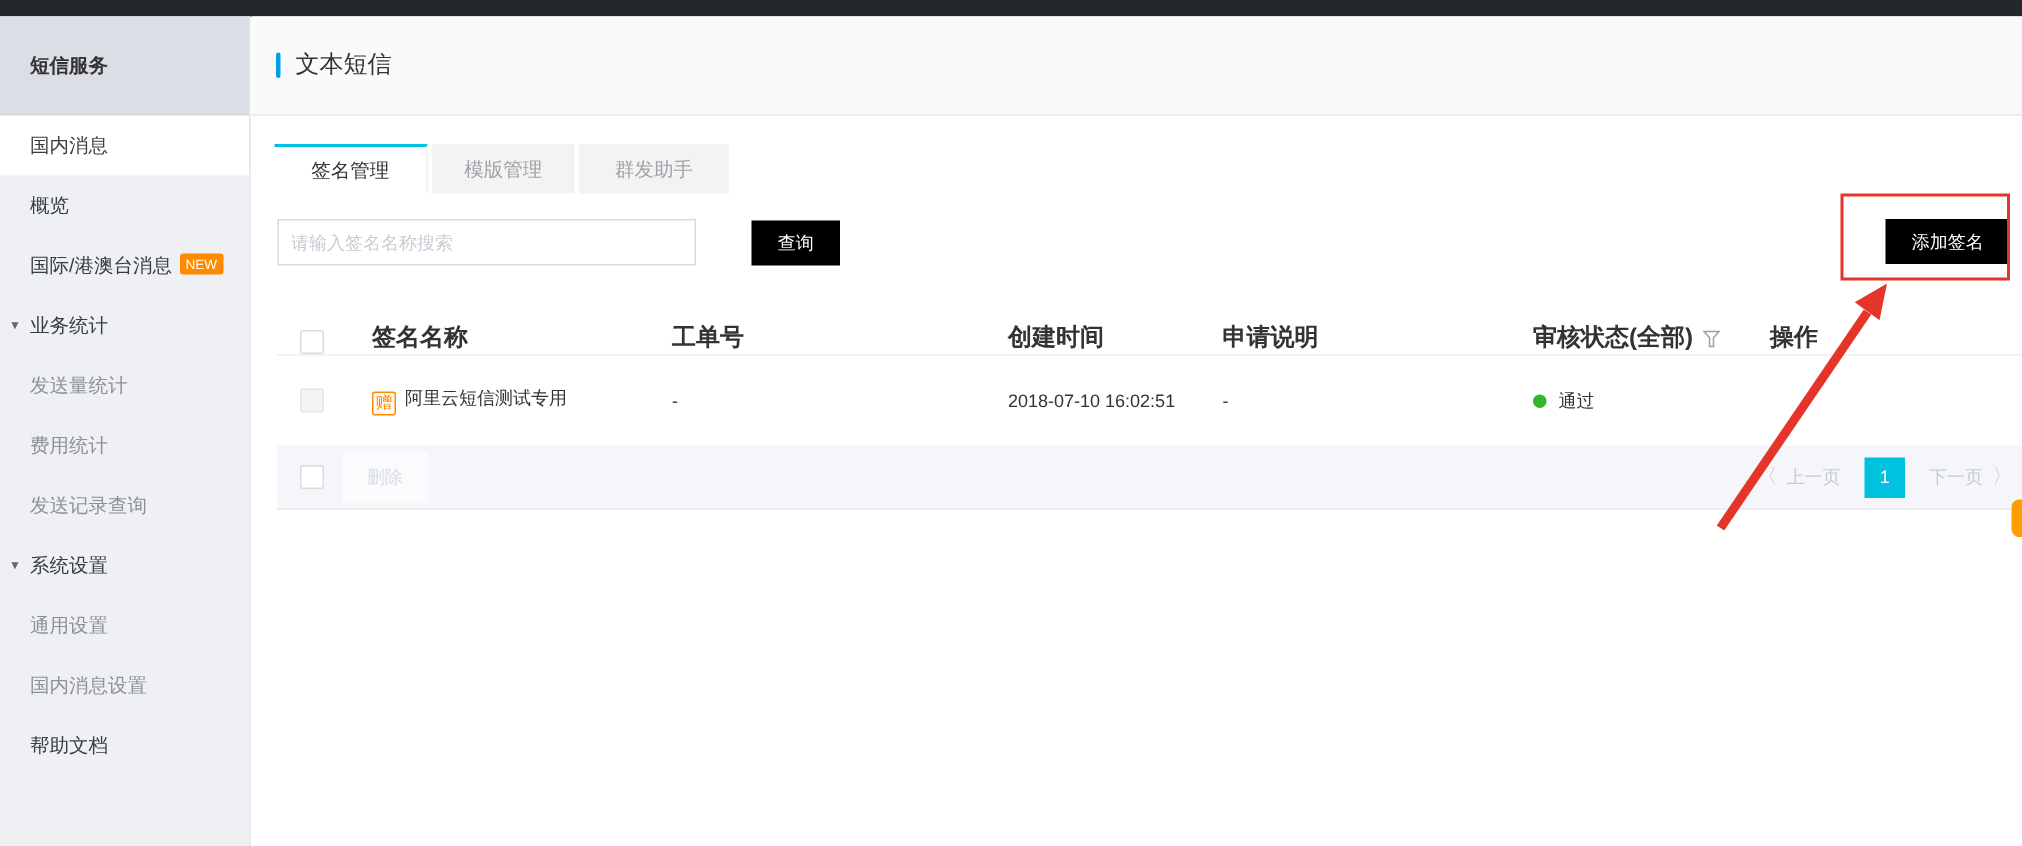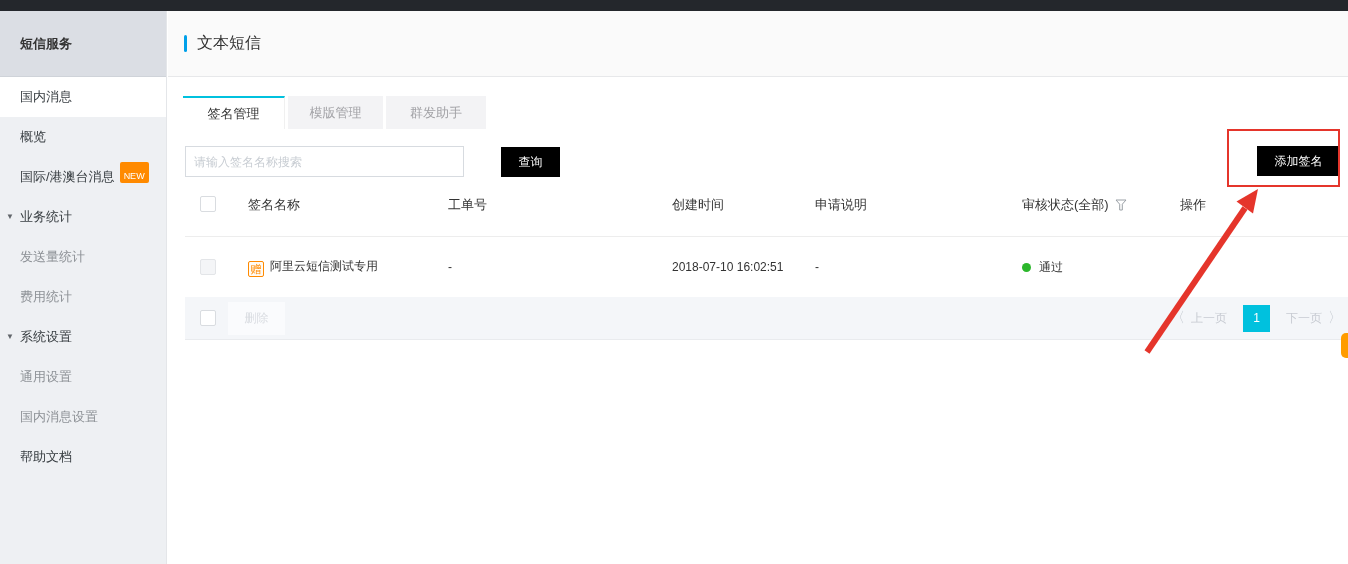--- a/index.html
+++ b/index.html
@@ -14,21 +14,21 @@
   .sidebar { position:absolute; left:0; top:11px; width:167px; height:553px;
     background:#eef0f3; border-right:1px solid #e4e6e9; }
   .side-title { height:66px; background:#dbdee4; border-bottom:1px solid #cfd3d9;
     display:flex; align-items:center; padding-left:20px;
     font-size:13px; font-weight:bold; color:#333; }
   .side-item { position:relative; height:40px; line-height:40px; padding-left:20px;
     font-size:13px; color:#373d41; cursor:pointer; }
   .side-item.sel { background:#ffffff; }
   .side-item.sub { color:#8d9196; }
   .side-item .caret { position:absolute; left:6px; top:0; font-size:8px; color:#62666b; }
-  .badge-new { display:inline-block; margin-left:5px; padding:9px 4px 2px;
+  .badge-new { display:inline-block; margin-left:5px; padding:2px 4px 2px;
     background:#ff8a00; color:#fff; font-size:9px; border-radius:2px;
     vertical-align:2px; line-height:10px; }
 
   
   .main { position:absolute; left:168px; top:11px; width:1180px; height:496px; background:#fff; }
   .page-header { height:66px; background:#fafafa; border-bottom:1px solid #e7e8ea;
     display:flex; align-items:center; padding-left:16px; }
   .title-marker { width:3px; height:17px; background:#00a0e9; border-radius:2px; }
   .page-title { font-size:16px; color:#333; margin-left:10px; }
 
@@ -48,22 +48,22 @@
     border:1px solid #d7dbe0; padding:0 8px; font-size:12px; color:#8b5cf6;
     font-family:inherit; outline:none; }
   .search-input::placeholder { color:#c8cdd3; }
   .btn-cyan { background:#000000; color:#fff; border:none; font-size:12px;
     font-family:Liberation Mono, monospace; cursor:pointer; }
   .query-btn { position:absolute; left:316px; top:1px; width:59px; height:30px; }
   .add-btn { position:absolute; right:8px; top:0; width:83px; height:30px; }
 
   
   .table { margin-left:17px; margin-top:19px; }
-  .t-head { display:flex; align-items:flex-start; height:41px; font-size:13px;
-    font-weight:normal; color:#333; border-bottom:1px solid #ededed; }
+  .t-head { display:flex; align-items:flex-end; height:41px; font-size:16px;
+    font-weight:bold; color:#333; border-bottom:1px solid #ededed; }
   .t-row { display:flex; align-items:center; height:60px; font-size:12px; color:#333; }
   .c0 { width:63px; padding-left:15px; }
   .c1 { width:200px; }
   .c2 { width:224px; }
   .c3 { width:143px; }
   .c4 { width:207px; }
   .c5 { width:158px; }
   .c6 { flex:1; }
   .chk { width:16px; height:16px; background:#fff; border:1px solid #d9dce0;
     border-radius:2px; cursor:pointer; }
@@ -111,20 +111,21 @@
     <div class="side-item">概览</div>
     <div class="side-item">
       <span>国际/港澳台消息</span><span class="badge-new">NEW</span>
     </div>
     <div class="side-item">
       <span class="caret">▼</span>
       <span>业务统计</span>
     </div>
     <div class="side-item sub">发送量统计</div>
     <div class="side-item sub">费用统计</div>
+    <div class="side-item sub">发送记录查询</div>
     <div class="side-item">
       <span class="caret">▼</span>
       <span>系统设置</span>
     </div>
     <div class="side-item sub">通用设置</div>
     <div class="side-item sub">国内消息设置</div>
     <div class="side-item">帮助文档</div>
   </div>
 
   <div class="main">

